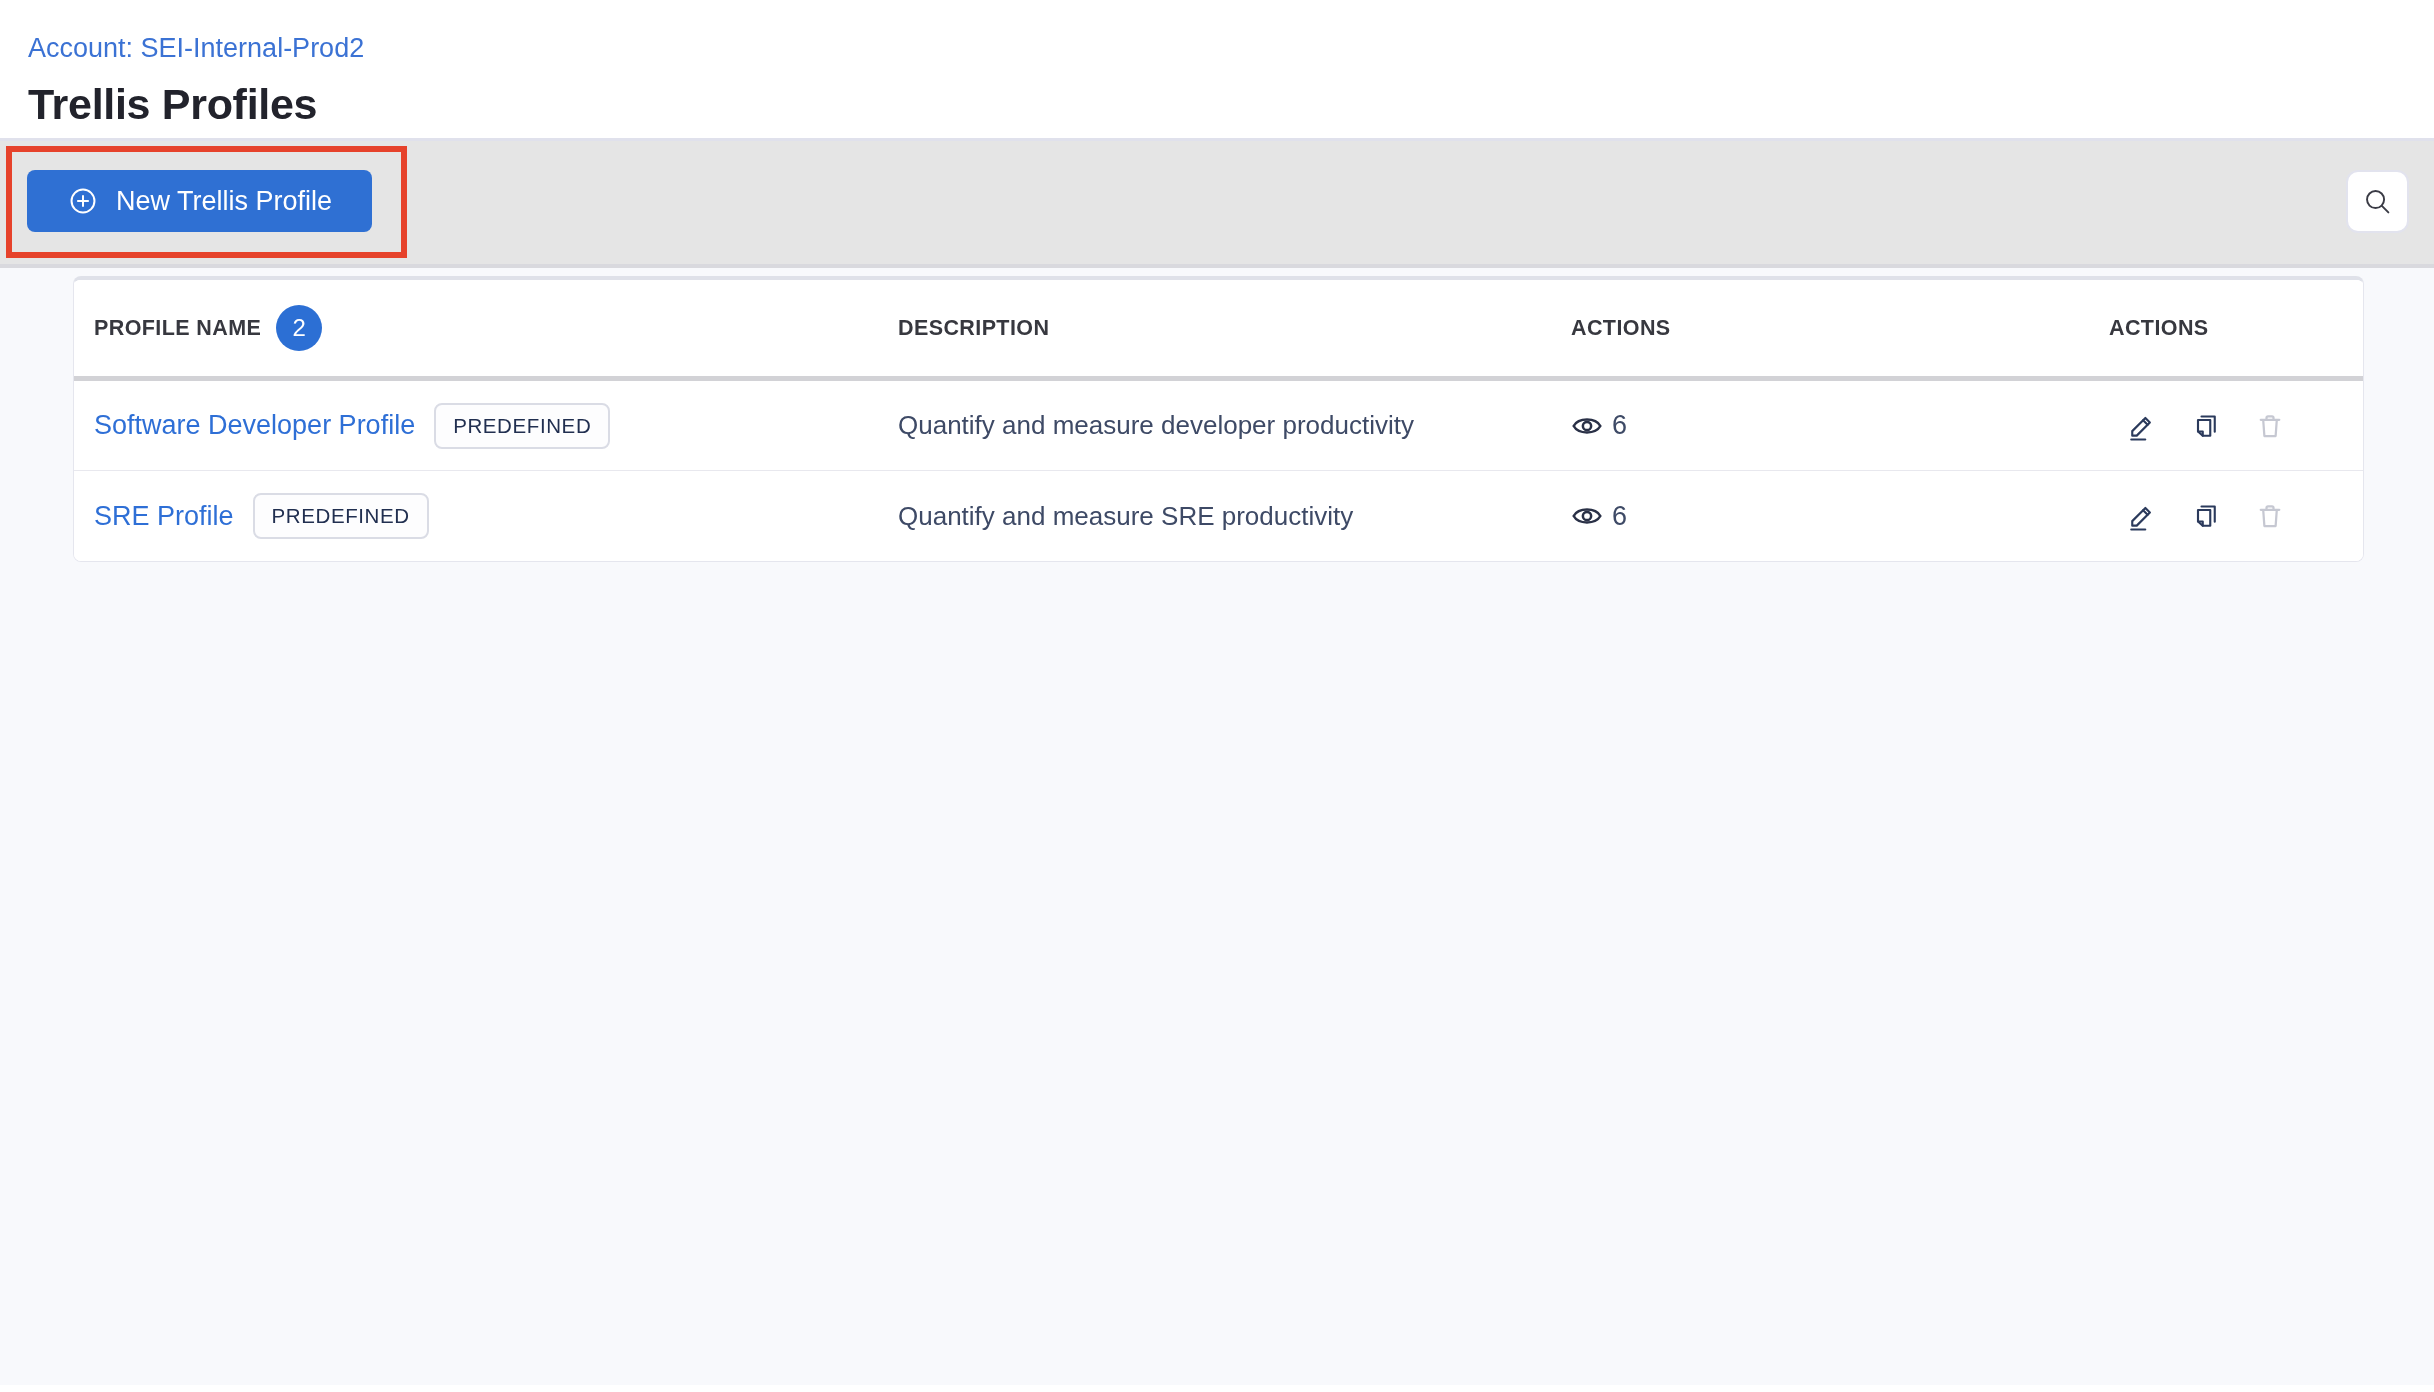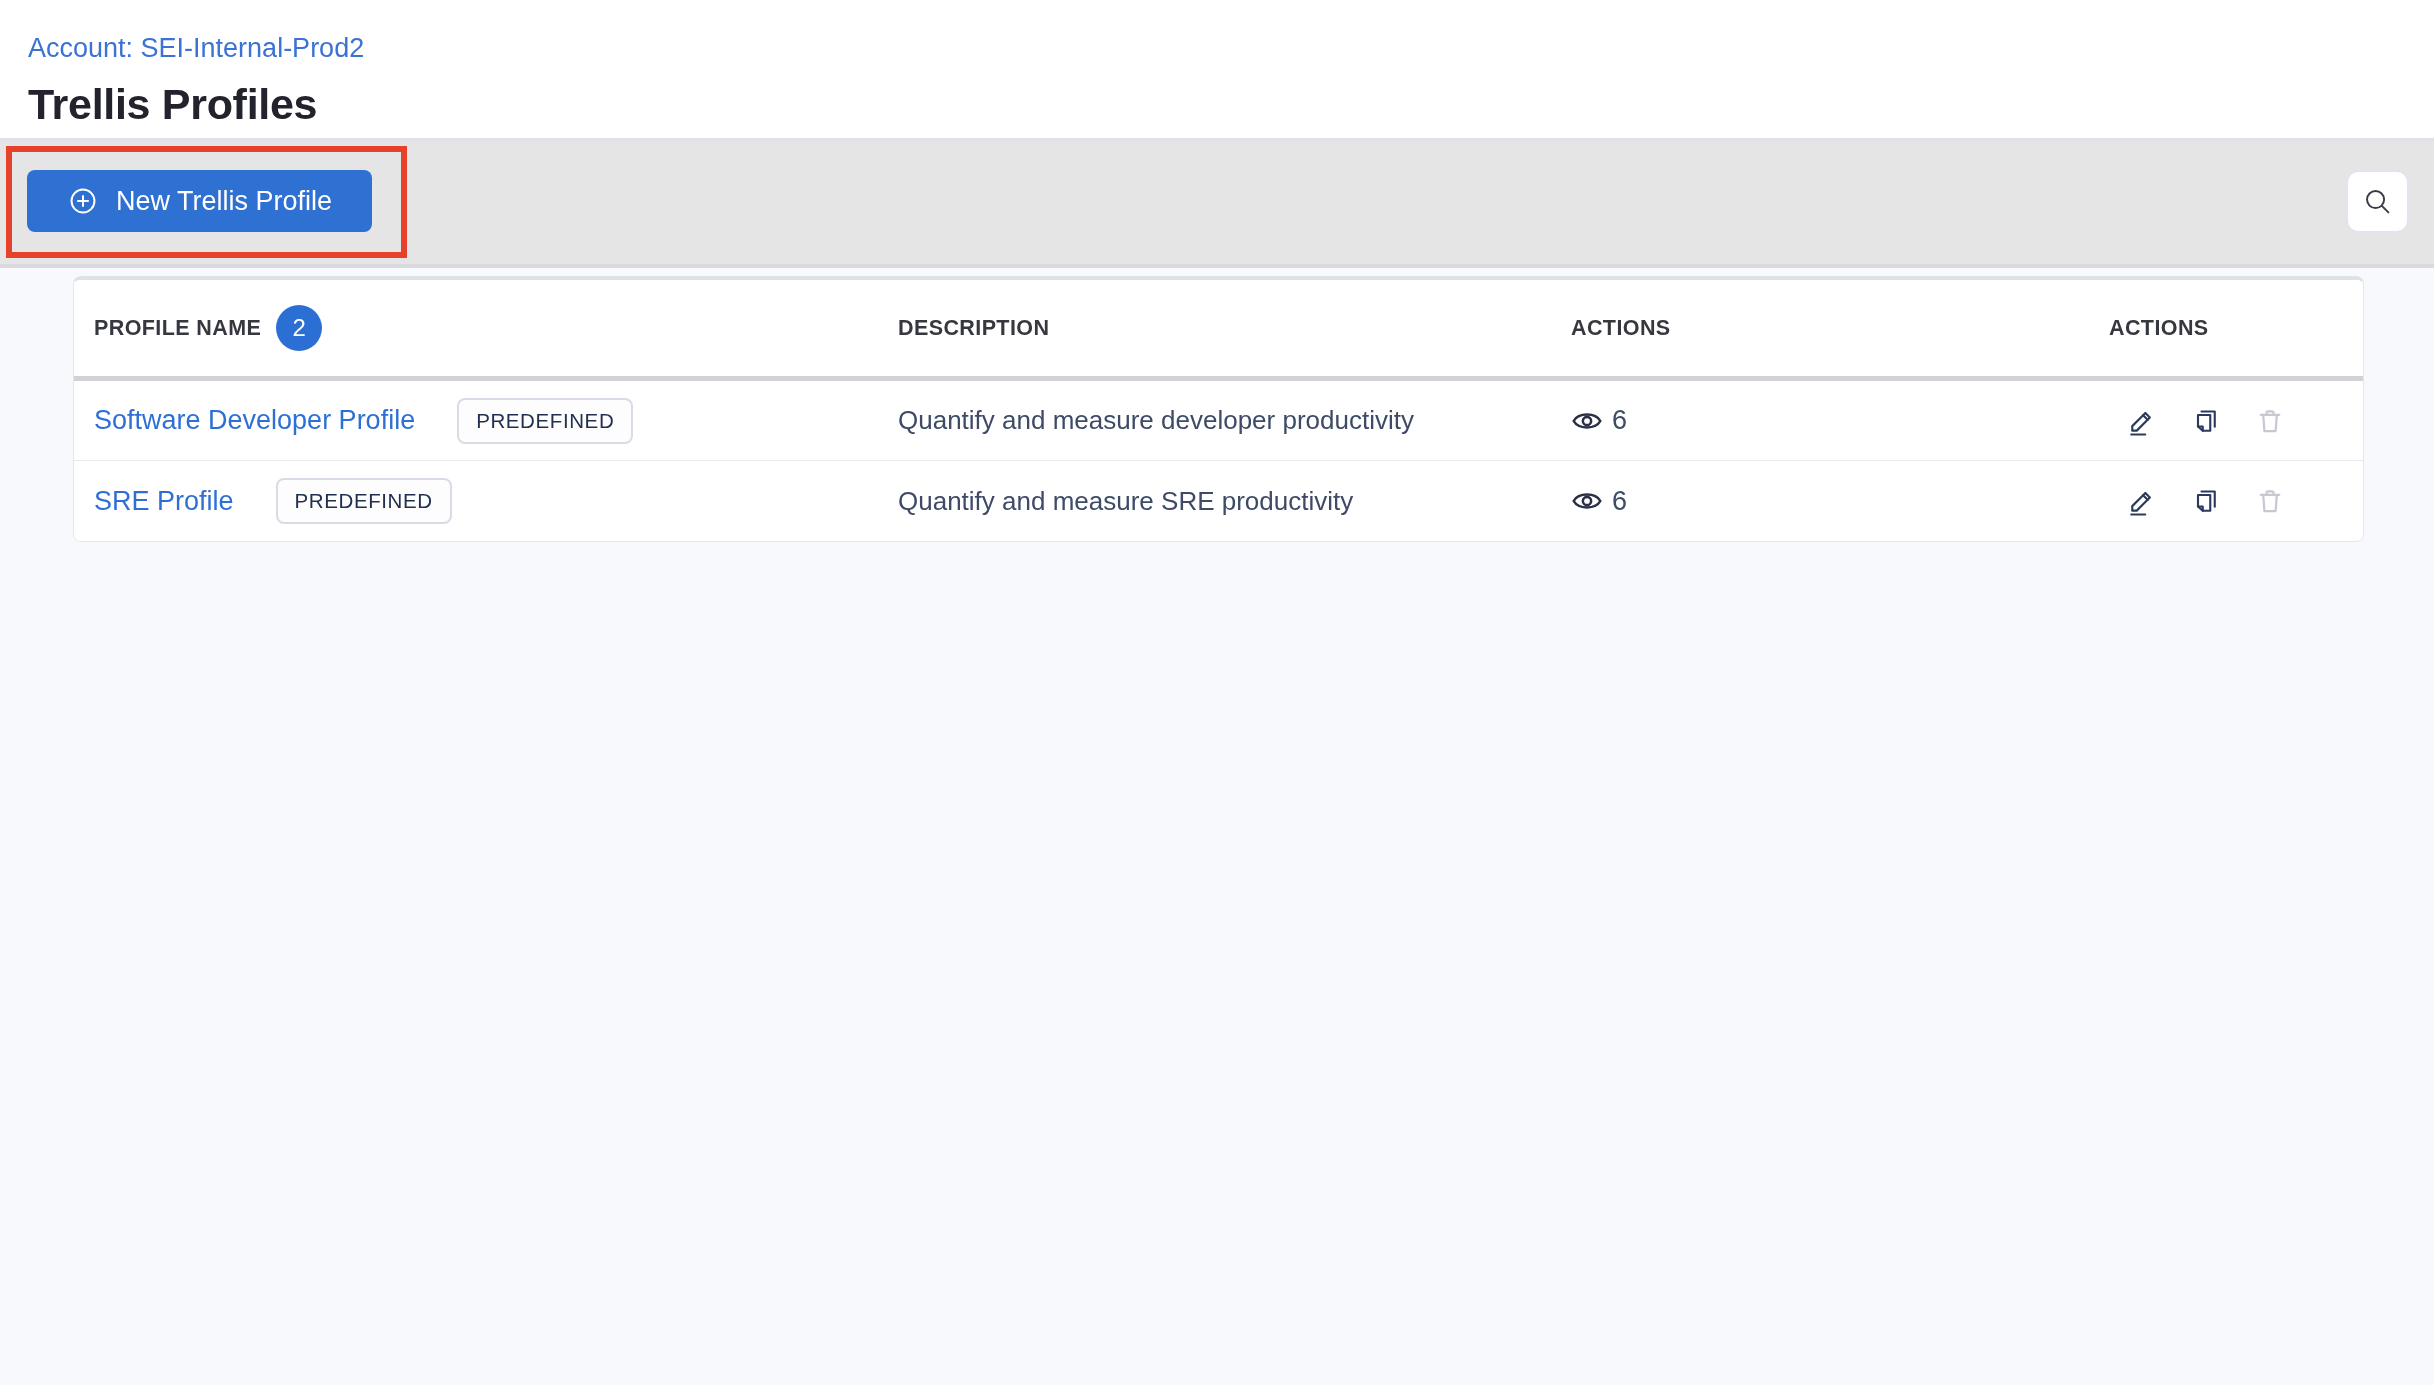--- a/index.html
+++ b/index.html
@@ -29,38 +29,38 @@
     display:flex; align-items:center; justify-content:center; }
   .search-btn svg { width:31px; height:31px; }
 
   
   .main-area { height:1117px; background:#f8f9fc; padding:8px 0 0 73px; }
   .table-card { width:2291px; background:#fff; border:1px solid #e5e6ee;
     border-top:4px solid #dfe1e9; border-radius:8px; overflow:hidden; }
 
   .thead-row { display:flex; align-items:center; height:101px;
     border-bottom:5px solid #d2d2d6; background:#fff; }
-  .tbody-row { display:flex; align-items:center; height:80px;
+  .tbody-row { display:flex; align-items:center; height:90px;
     border-bottom:1px solid #e8e8ee; background:#fff; }
   .tbody-row:last-child { border-bottom:none; }
 
   .col-name { width:824px; padding-left:20px; display:flex; align-items:center; }
   .col-desc { width:673px; }
   .col-factors { width:538px; display:flex; align-items:center; }
   .col-actions { flex:1; display:flex; align-items:center; }
 
   .th-label { font-size:21.5px; font-weight:700; color:#37383f;
     letter-spacing:0.4px; }
   .count-badge { display:inline-flex; align-items:center; justify-content:center;
     width:46px; height:46px; margin-left:15px; border-radius:50%;
     background:#2c6fd4; color:#fff; font-size:24px; font-weight:500; }
 
   .profile-link { font-size:27px; color:#2e6fd6; text-decoration:none;
     cursor:pointer; white-space:nowrap; }
-  .predefined-badge { display:inline-block; margin-left:42px; padding:9px 17px;
+  .predefined-badge { display:inline-block; margin-left:19px; padding:9px 17px;
     border:2px solid #dadce5; border-radius:8px; background:#fdfdfe;
     font-size:20.5px; color:#212f50; letter-spacing:0.6px; white-space:nowrap; }
 
   .desc-text { font-size:26px; color:#3e4a66; }
 
   .factors-cell { gap:9px; }
   .factors-cell svg { width:32px; height:32px; }
   .factors-count { font-size:27px; color:#3e4a66; }
 
   .actions-group { display:flex; align-items:center; gap:34px; padding-left:18px; }

